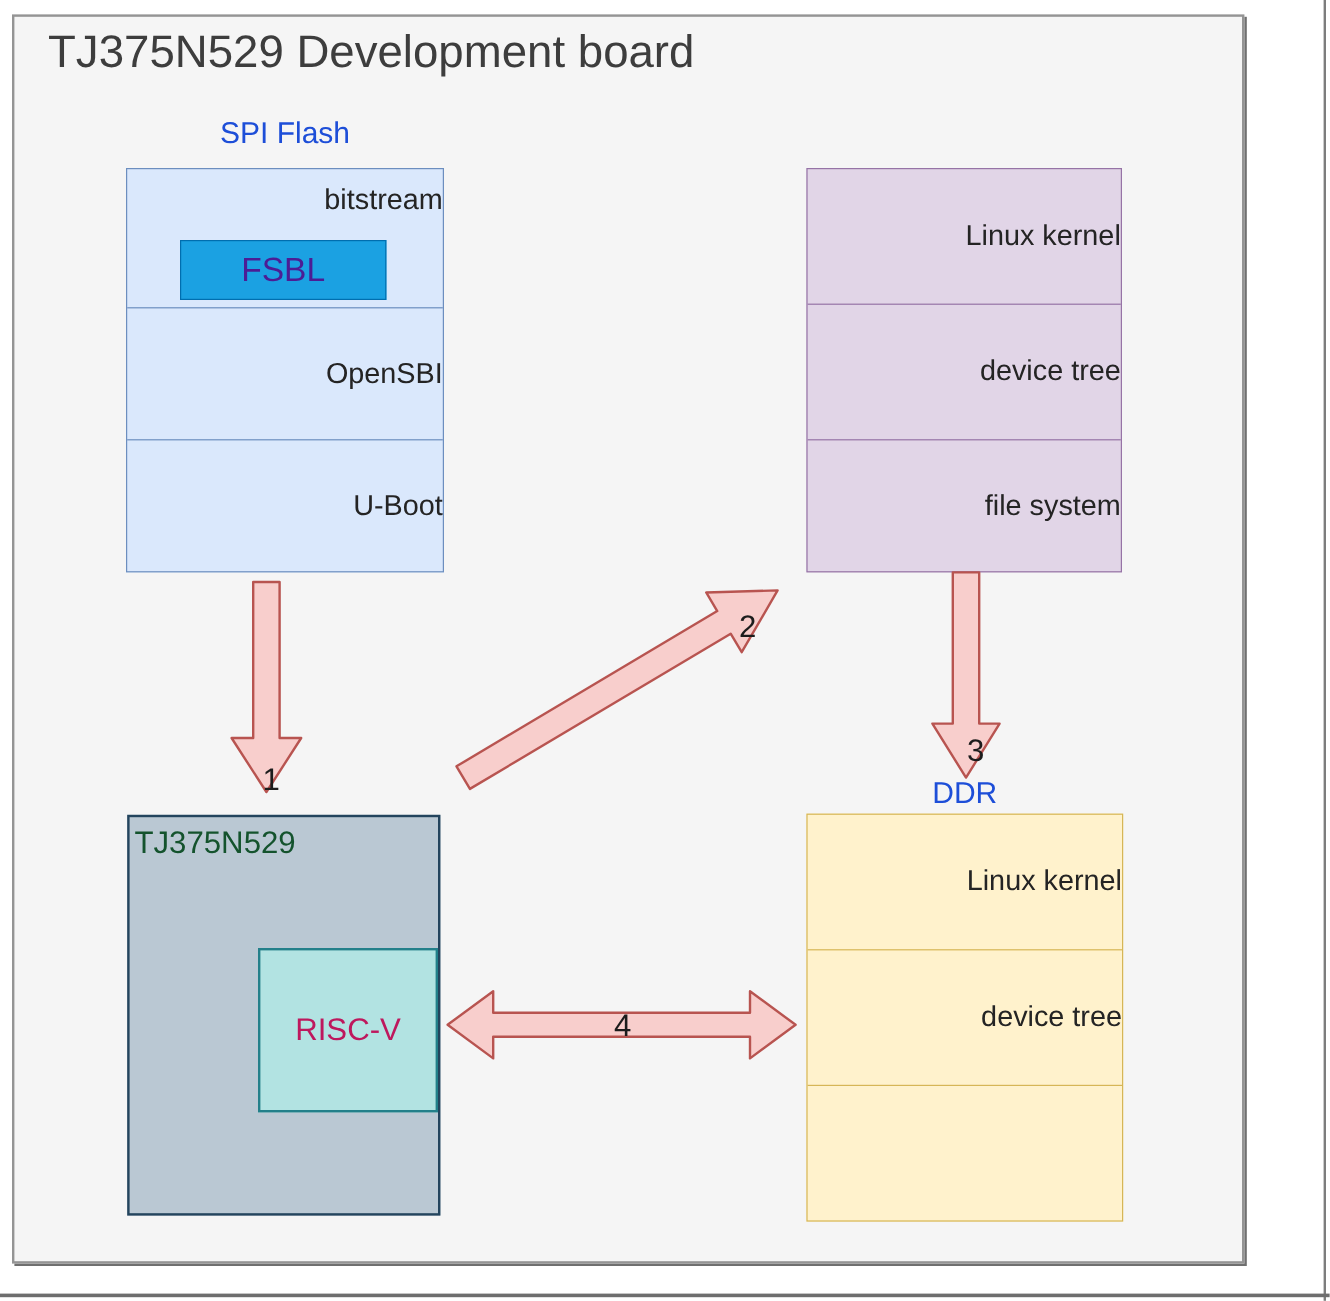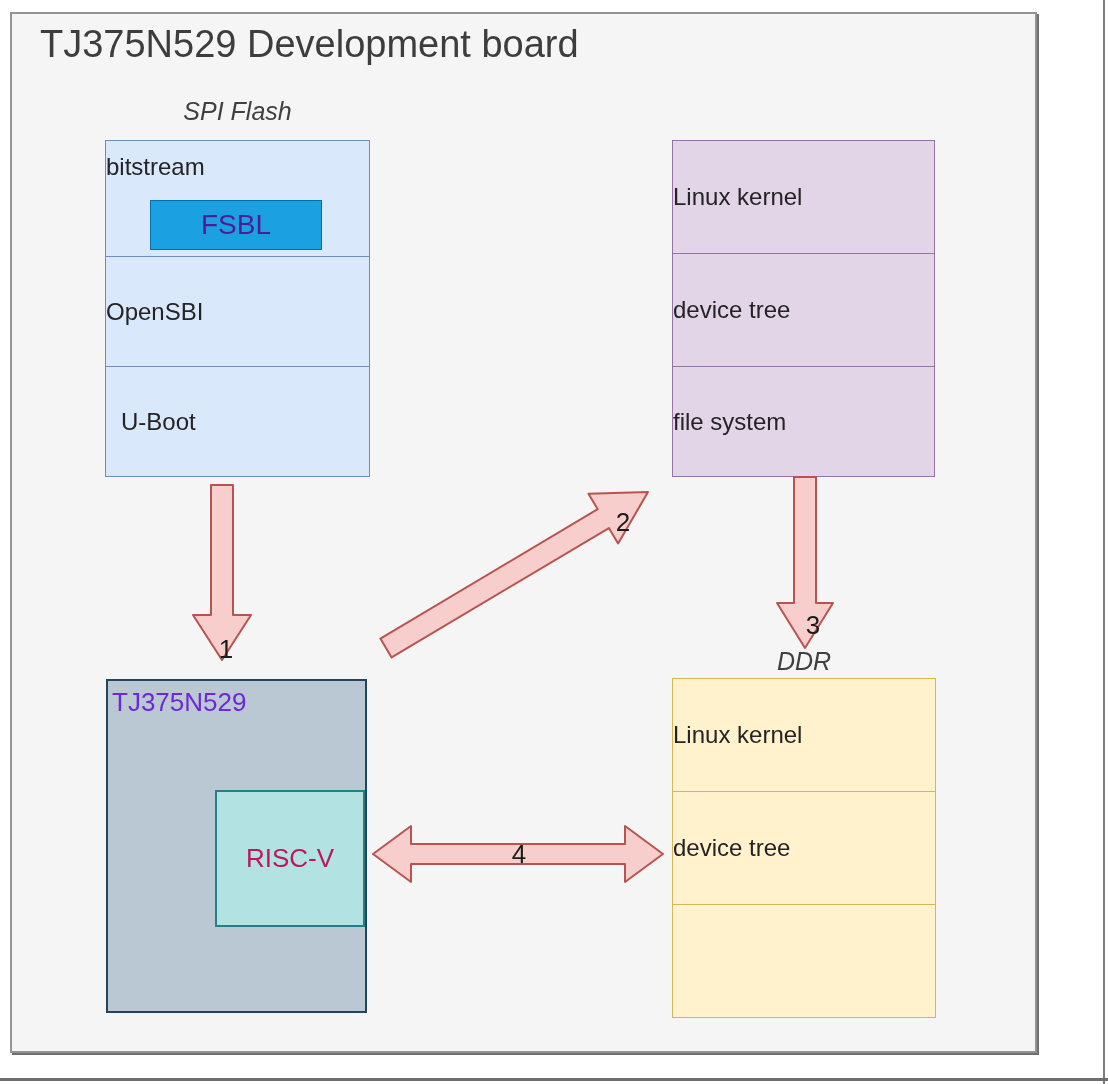--- a/index.html
+++ b/index.html
@@ -32,29 +32,29 @@
   }
   .diagram-title{
     position:absolute; left:1px; top:9px;
     font-size:38px; line-height:42px; color:#3d3d3d;
     white-space:nowrap;
     margin-left:27px;
   }
 
   .group-label{
     position:absolute; height:30px;
-    font-size:25px; line-height:30px; text-align:center; color:#404040;font-style:italic;
+    font-size:25px; line-height:30px; text-align:center; color:#1d4ed8;
   }
   .lbl-spi{left:93px; top:82px; width:265px;}
   .lbl-emmc{left:660px; top:82px; width:263px;}
   .lbl-ddr{left:660px; top:632px; width:264px;}
 
   .block{position:absolute; display:flex; flex-direction:column;}
   .block .section{
-    position:relative; display:flex; align-items:center; justify-content:flex-start;
+    position:relative; display:flex; align-items:center; justify-content:flex-end;
     font-size:24px;
   }
 
   .blk-spi{left:93px; top:126px; width:265px; height:337px;
     background:var(--blue-fill); border:1px solid var(--blue-stroke);}
   .blk-spi .s1{height:115px; align-items:flex-start; padding-top:12px;}
   .blk-spi .s2{height:110px; border-top:1px solid var(--blue-stroke);}
   .blk-spi .s3{flex:1; border-top:1px solid var(--blue-stroke);padding-left:15px;}
   .fsbl-box{
     position:absolute; left:44px; top:59px; width:172px; height:50px;
@@ -74,21 +74,21 @@
   .blk-ddr .s1{height:112px;}
   .blk-ddr .s2{height:113px; border-top:1px solid var(--yellow-stroke);}
   .blk-ddr .s3{flex:1; border-top:1px solid var(--yellow-stroke);}
 
   .blk-soc{
     position:absolute; left:94px; top:665px; width:261px; height:334px;
     background:var(--soc-fill); border:2px solid var(--soc-stroke);
   }
   .soc-title{
     position:absolute; left:4px; top:6px;
-    font-size:26px; color:#6d28d9; white-space:nowrap;
+    font-size:26px; color:#14532d; white-space:nowrap;
   }
   .core-box{
     position:absolute; left:107px; top:109px; width:150px; height:137px;
     background:var(--core-fill); border:2px solid var(--core-stroke);
     display:flex; align-items:center; justify-content:center;
     font-size:26px; color:#be185d;
   }
 
   svg.arrows{position:absolute; inset:0; width:100%; height:100%; pointer-events:none;}
   svg.arrows polygon{

